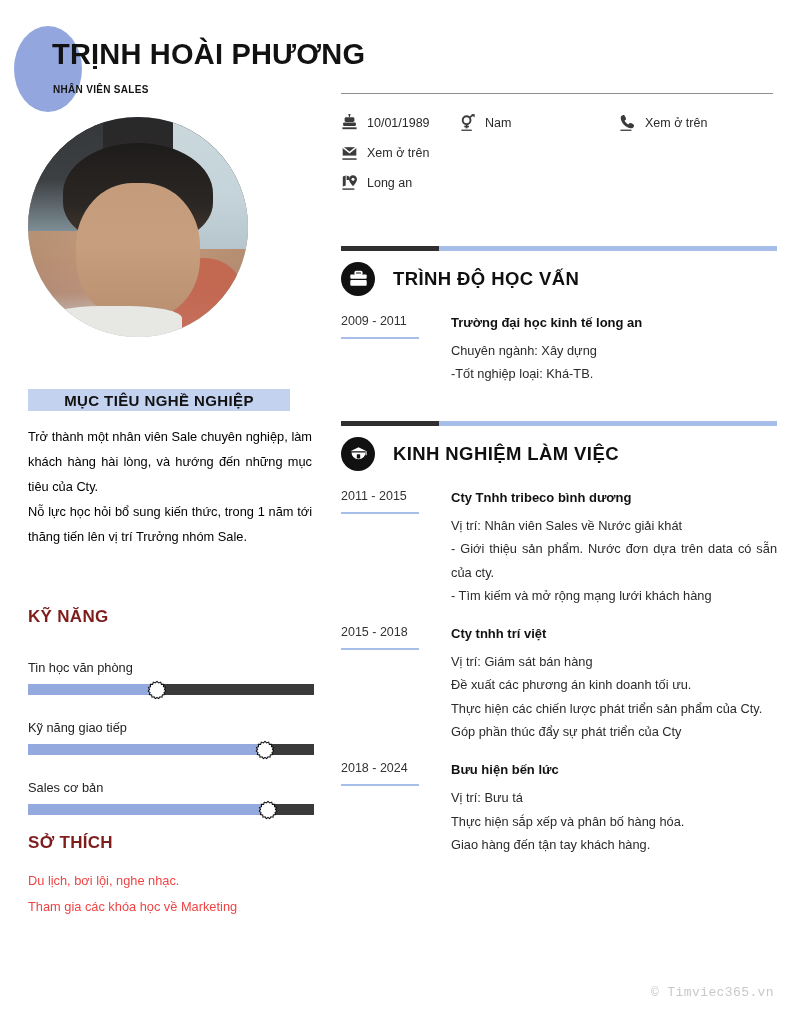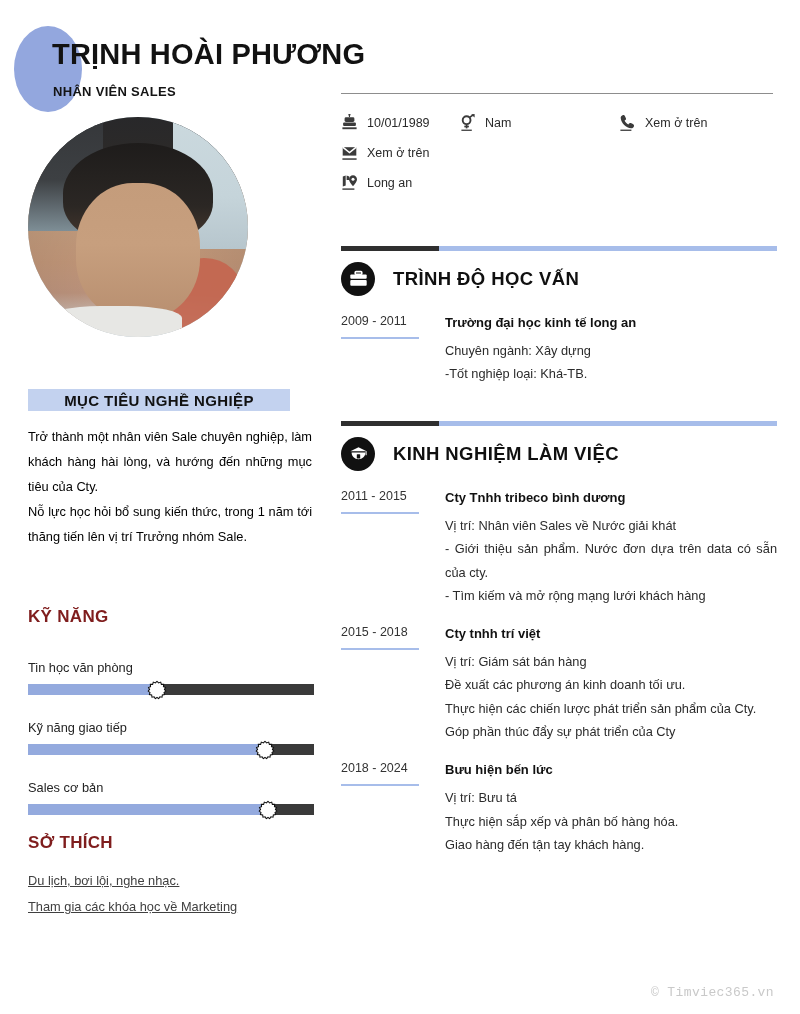--- a/index.html
+++ b/index.html
@@ -37,21 +37,21 @@
     font-weight: bold;
     letter-spacing: 0.2px;
     color: #121212;
     z-index: 2;
     white-space: nowrap;
   }
   .jobtitle {
     position: absolute;
     left: 53px;
     top: 84px;
-    font-size: 13px;
+    font-size: 10px;
     font-weight: bold;
     letter-spacing: 0.3px;
     color: #141414;
     z-index: 2;
     white-space: nowrap;
   }
 
   
   .contact-rule {
     position: absolute;
@@ -129,20 +129,21 @@
   .sec-title {
     font-size: 18.5px;
     font-weight: bold;
     letter-spacing: 0.4px;
     color: #101010;
   }
 
   .entry {
     display: flex;
     margin-top: 18px;
+    gap: 6px;
   }
   .entry-date {
     flex: 0 0 104px;
     padding-right: 14px;
   }
   .entry-date .dt {
     font-size: 12.5px;
     color: #333;
     display: block;
     padding-bottom: 9px;
@@ -293,22 +294,21 @@
 
   .hobby {
     position: absolute;
     left: 28px;
     top: 868px;
     width: 290px;
   }
   .hobby p {
     font-size: 12.8px;
     line-height: 2.05;
-    color: #404040;
-    text-decoration: underline;
+    color: #ef4444;
   }
 
   .footer {
     position: absolute;
     right: 26px;
     bottom: 14px;
     font-family: "Liberation Mono", monospace;
     font-size: 13px;
     color: #c9c9c9;
     letter-spacing: 0.4px;

